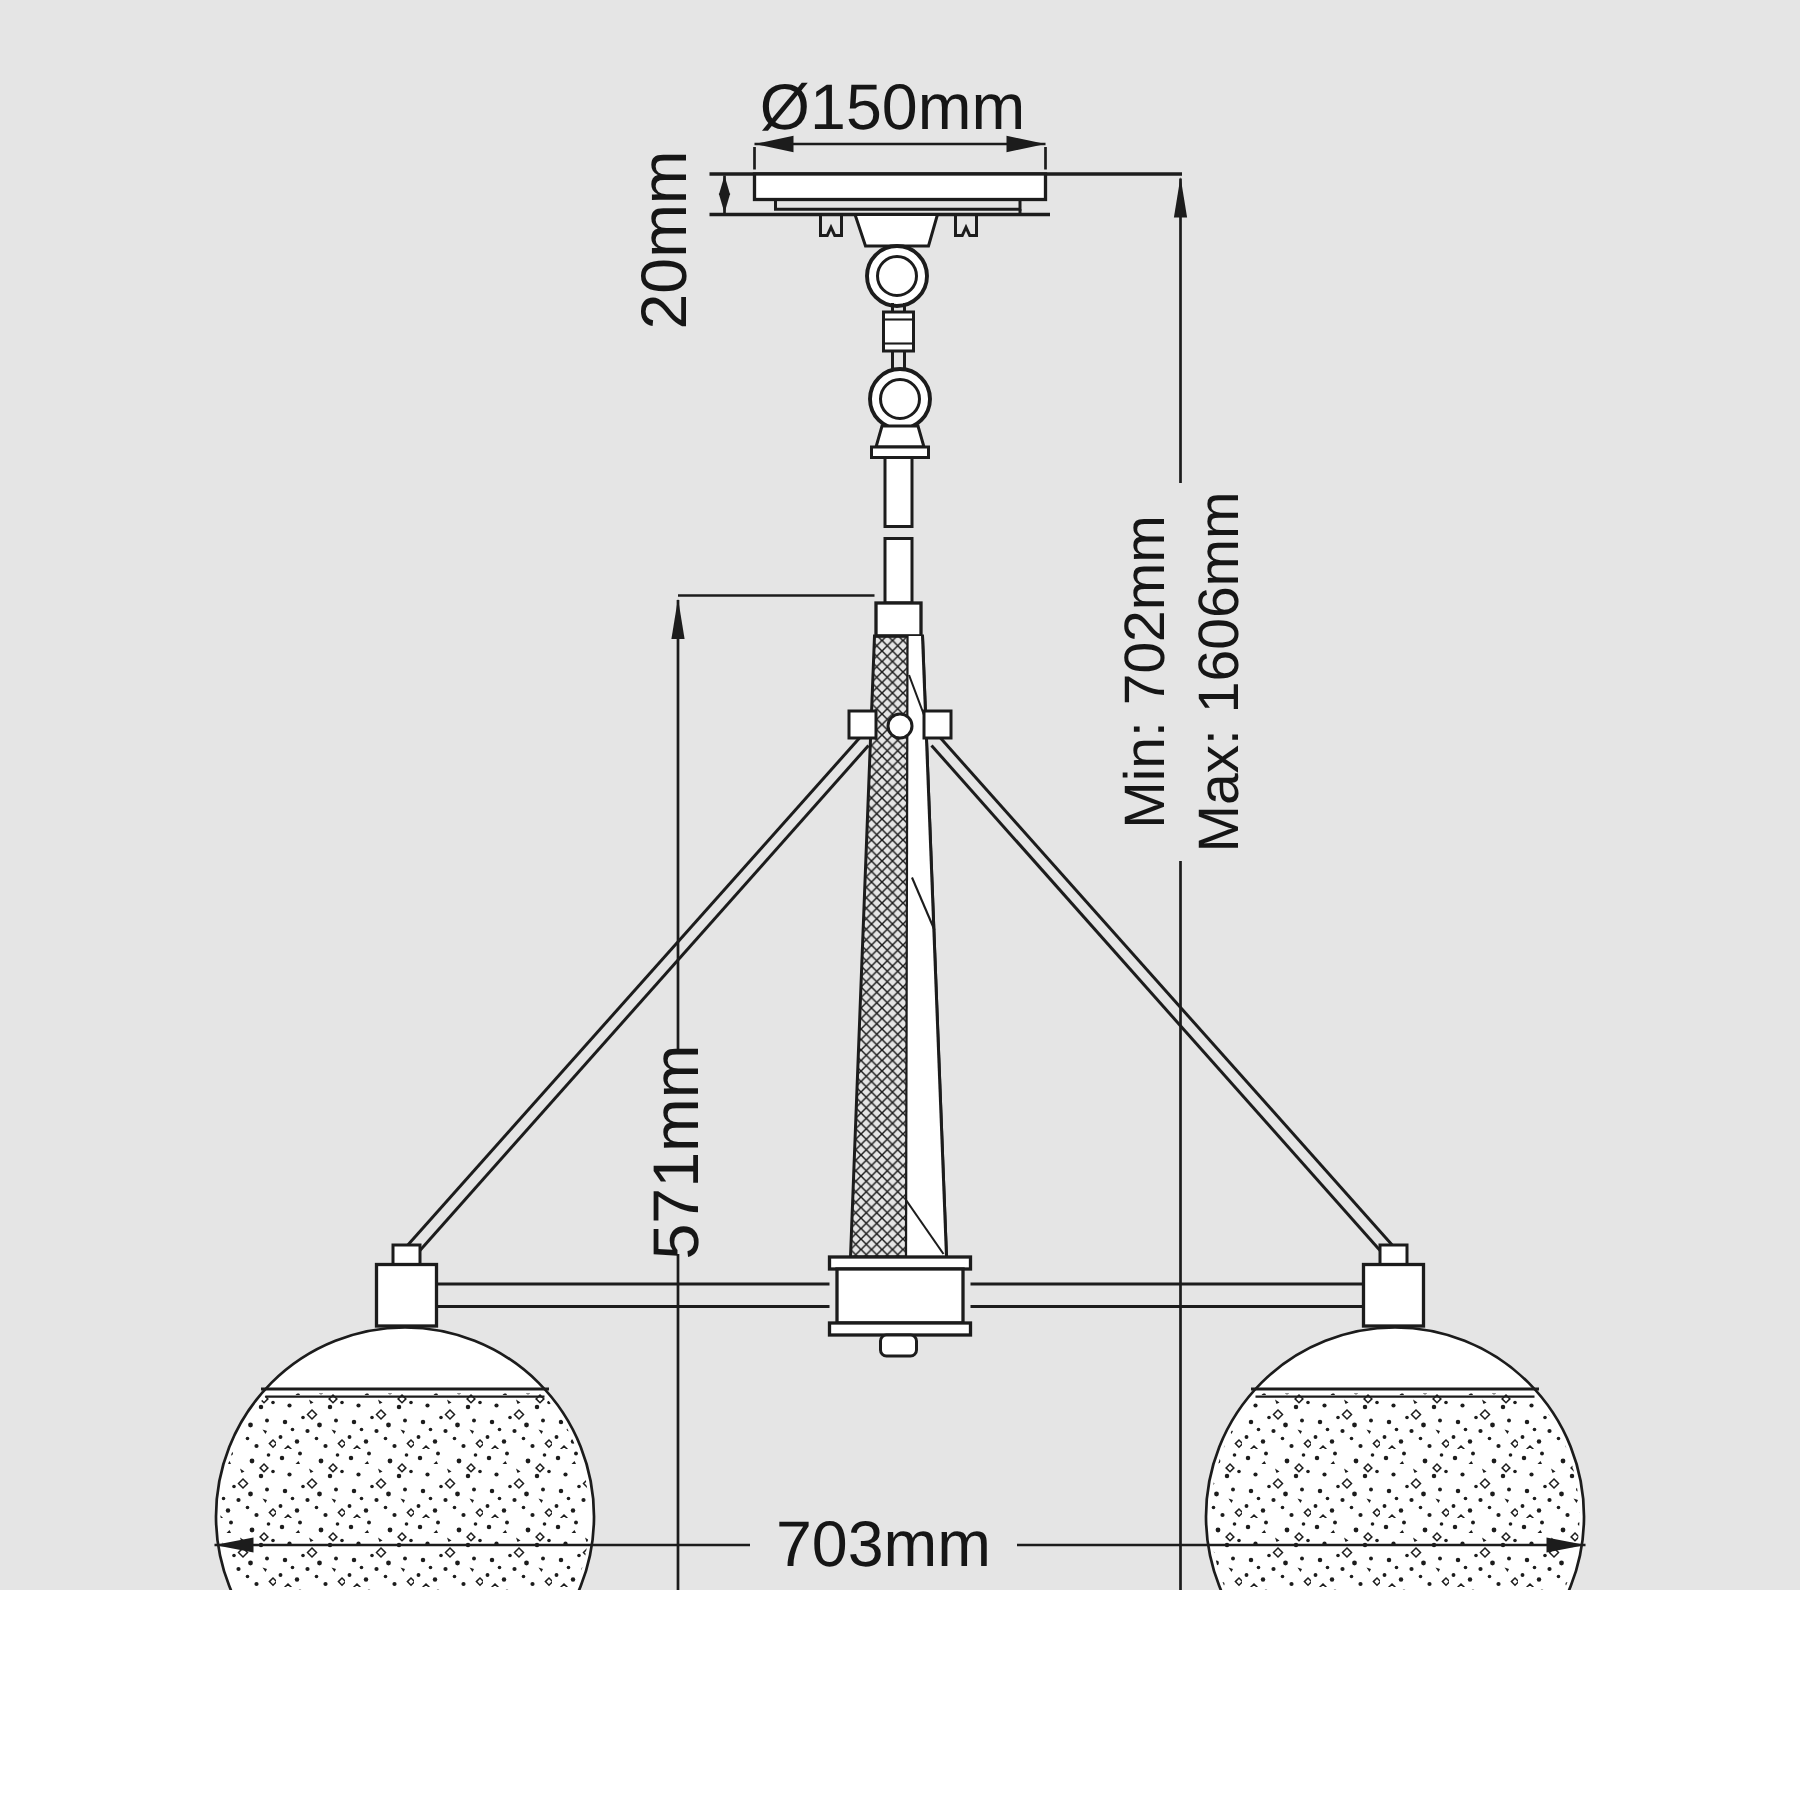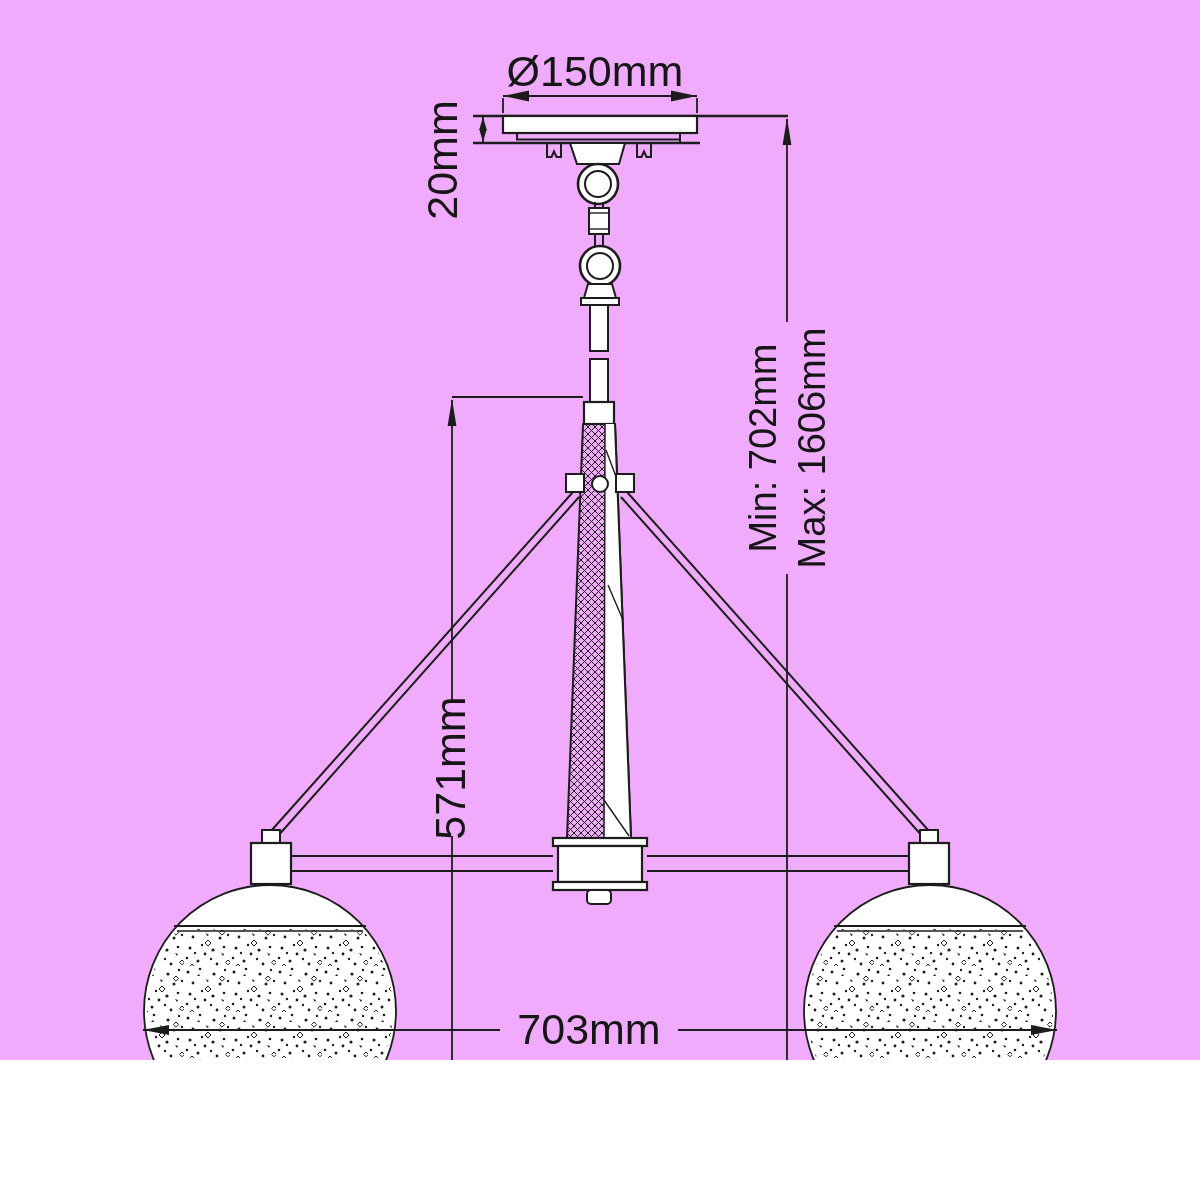--- a/index.html
+++ b/index.html
@@ -1,16 +1,16 @@
 <!DOCTYPE html>
 <html><head>
 <meta charset="utf-8">
 <style>
   html,body{margin:0;padding:0;background:#ffffff;}
-  .stage{width:1200px;height:1060px;background:#f0abfc;position:relative;}
+  .stage{width:1200px;height:1060px;background:#e5e5e5;position:relative;}
   svg{display:block;}
   .ln{stroke:#1c1c1c;fill:none;}
   .fw{fill:#ffffff;stroke:#1c1c1c;}
   .ar{fill:#1c1c1c;stroke:none;}
   text{font-family:"Liberation Sans","DejaVu Sans",sans-serif;fill:#161616;}
   .dim{font-size:43px;}
   .dim-sm{font-size:38px;}
 </style>
 </head>
 <body>

